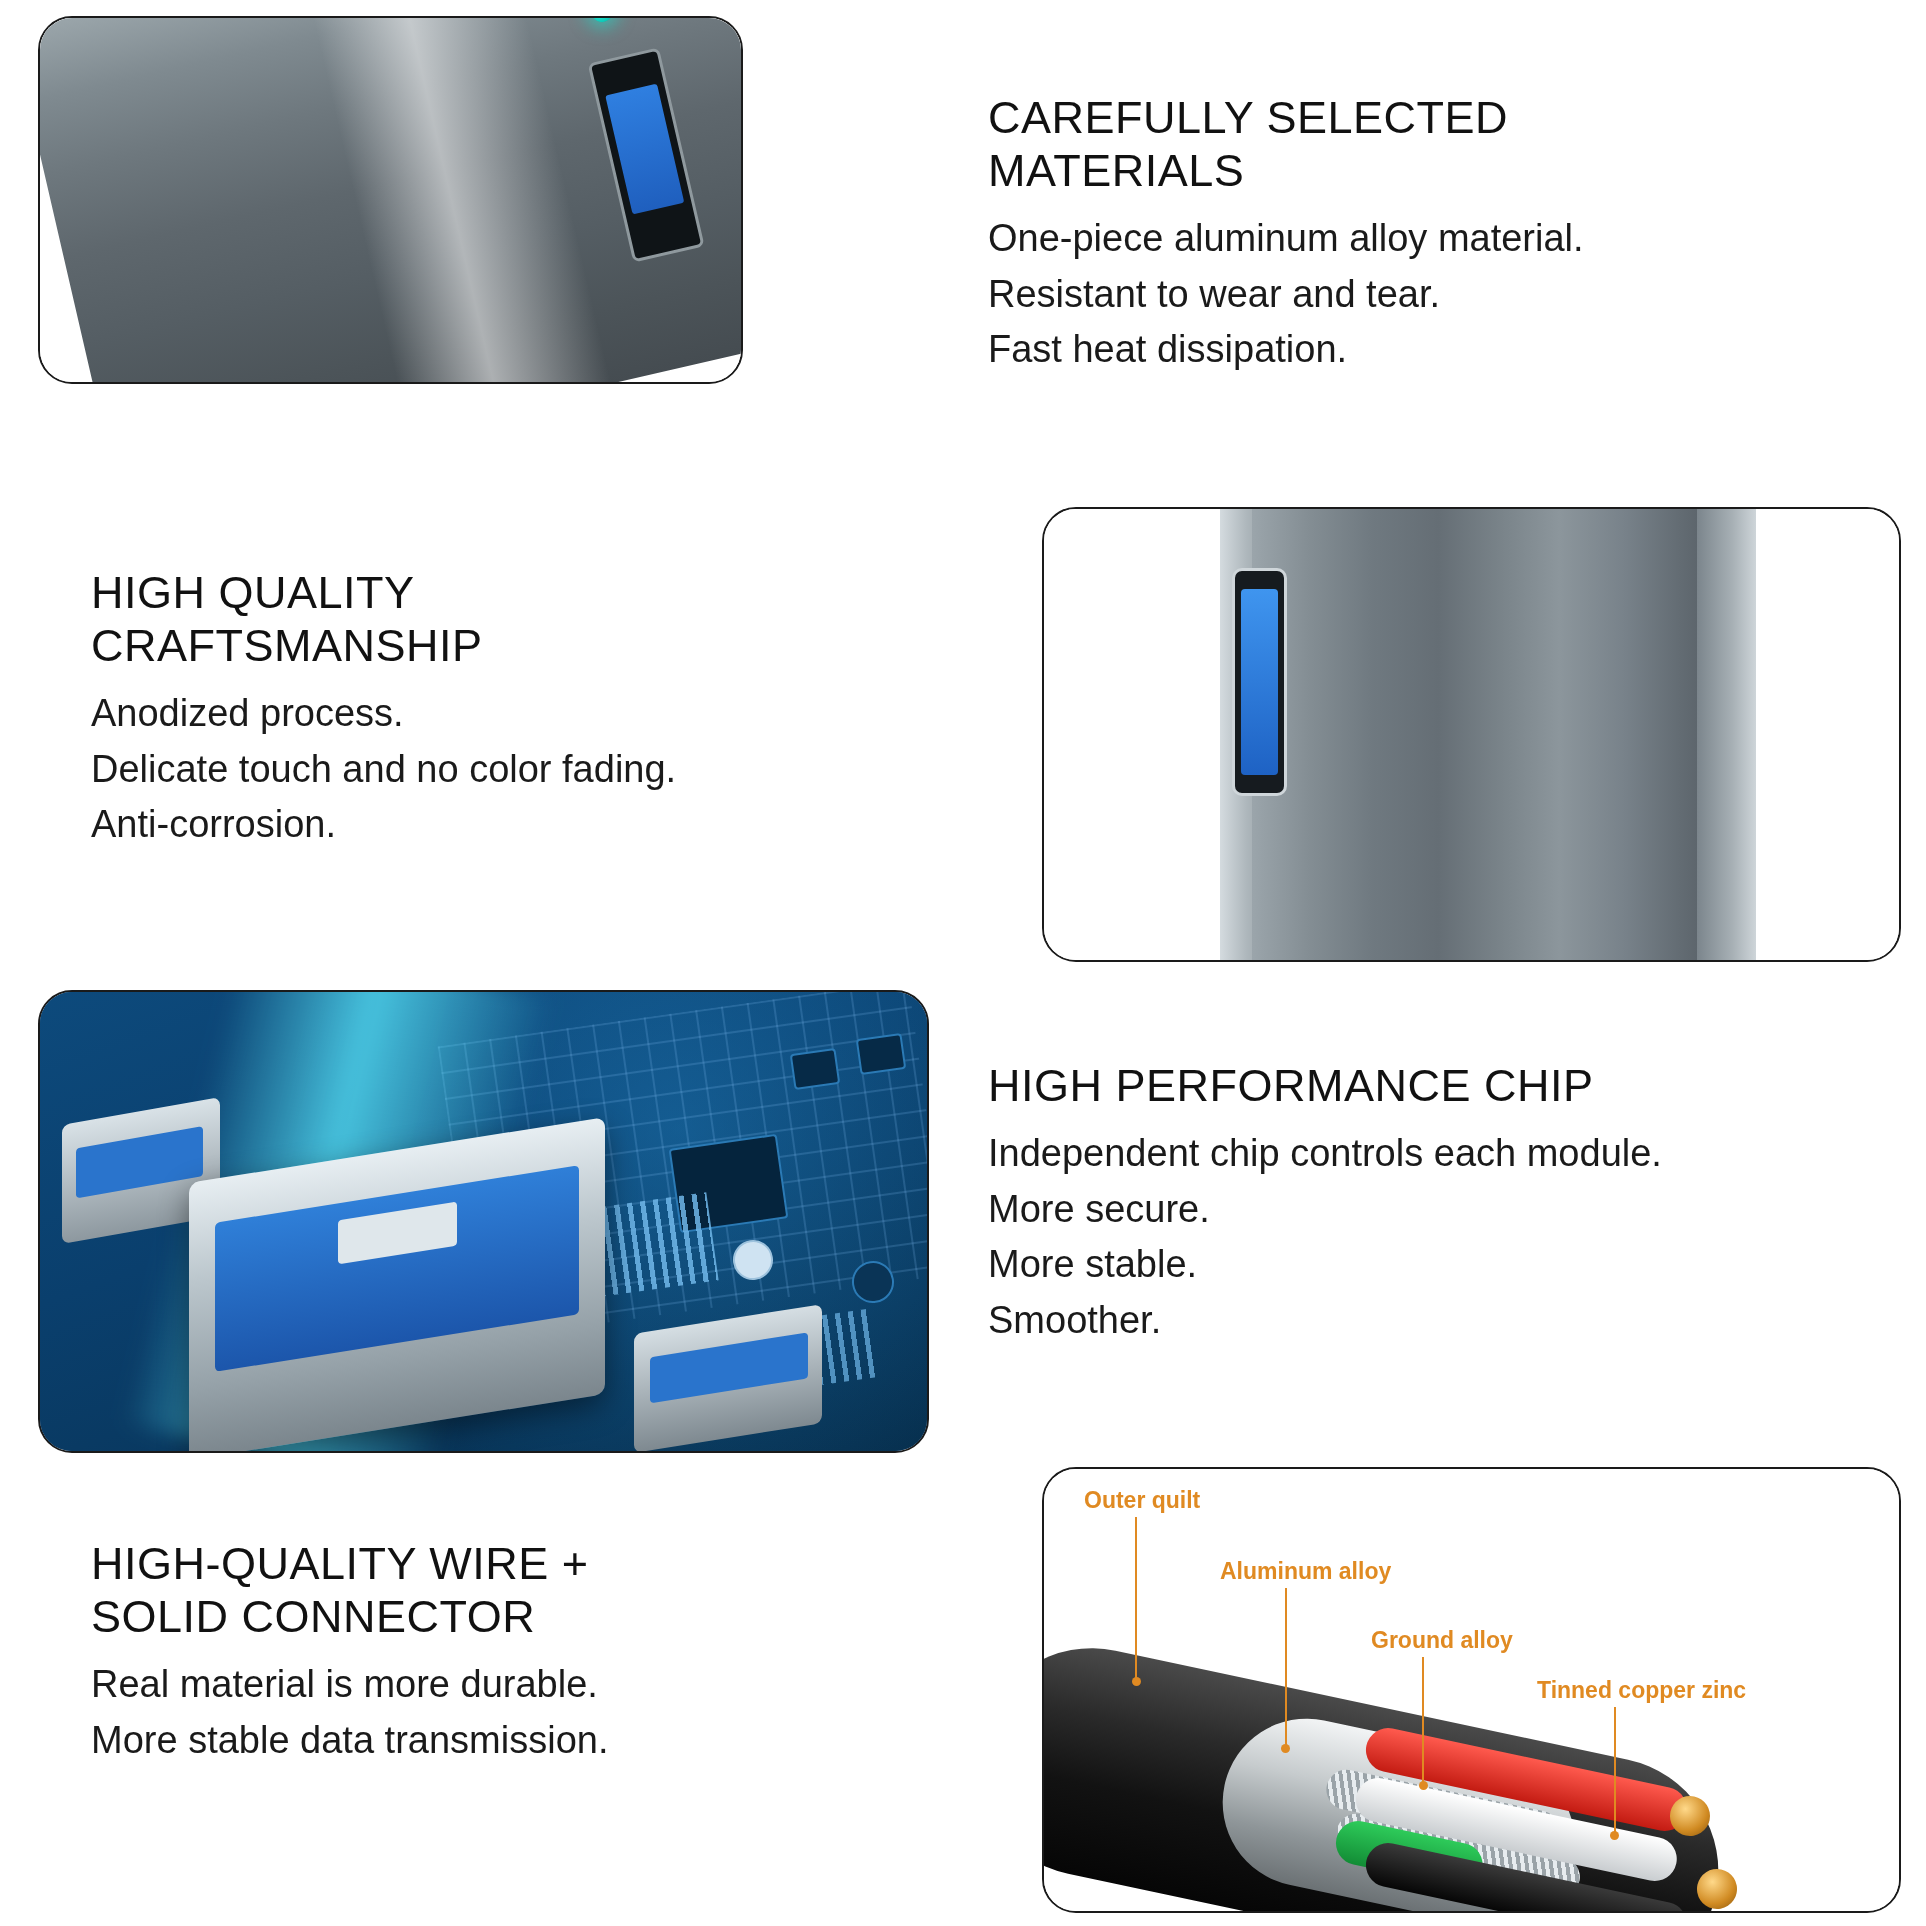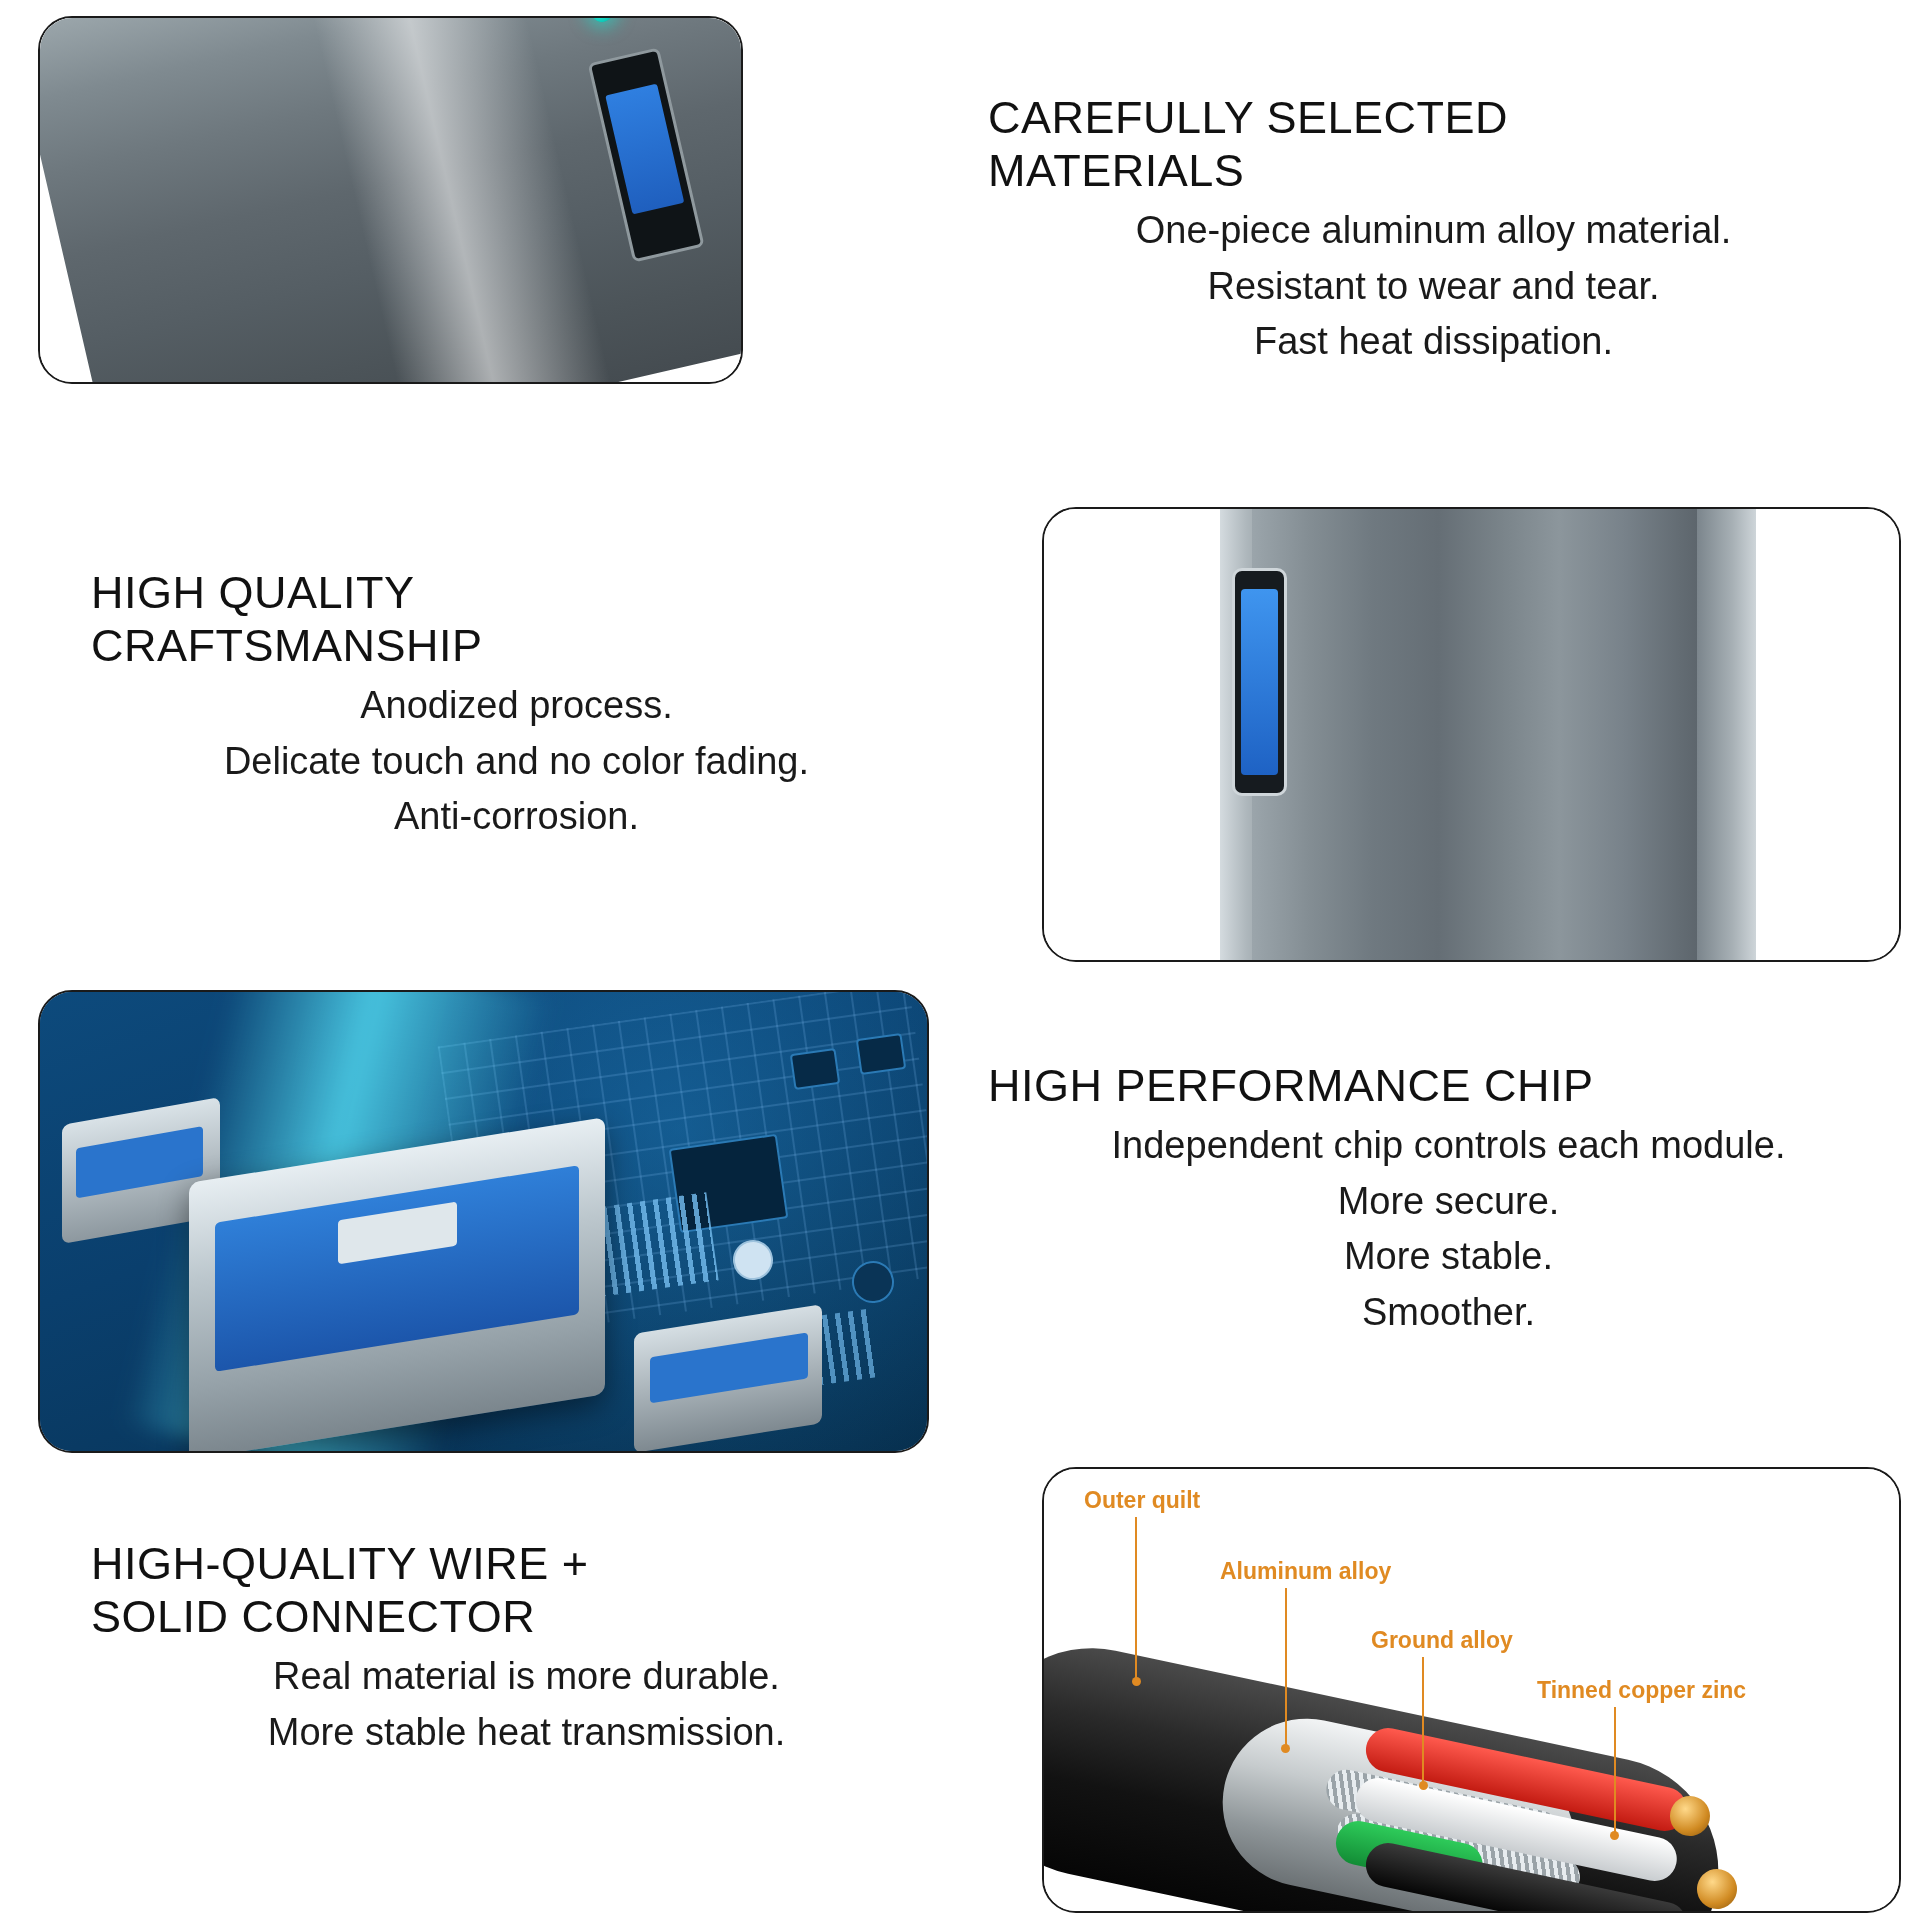--- a/index.html
+++ b/index.html
@@ -27,21 +27,21 @@
   
   .textblock { position: absolute; }
   .tb-title {
     font-size: 45px;
     line-height: 1.18;
     letter-spacing: 0.5px;
     color: #111;
     font-weight: 400;
     white-space: pre-line;
   }
-  .tb-lines { margin-top: 6px; text-align: center; }
+  .tb-lines { margin-top: 14px; }
   .tb-line {
     font-size: 38px;
     line-height: 1.46;
     color: #1a1a1a;
     font-weight: 400;
   }
 
   
   #panel-metal { left: 38px; top: 16px; width: 705px; height: 368px; }
   .metal-wrap { position: absolute; inset: 0; background: #fff; }
@@ -325,21 +325,21 @@
       <div class="tb-line">More stable.</div>
       <div class="tb-line">Smoother.</div>
     </div>
   </div>
 
   <div class="textblock" id="tx-wire">
     <div class="tb-title">HIGH-QUALITY WIRE +
 SOLID CONNECTOR</div>
     <div class="tb-lines">
       <div class="tb-line">Real material is more durable.</div>
-      <div class="tb-line">More stable heat transmission.</div>
+      <div class="tb-line">More stable data transmission.</div>
     </div>
   </div>
 
   <div class="panel" id="panel-cable">
     <div class="cable-bg">
       <div class="cable-jacket"></div>
       <div class="cable-foil"></div>
       <div class="braid" id="braid-1"></div>
       <div class="braid" id="braid-2"></div>
       <div class="wire" id="wire-red"></div>

